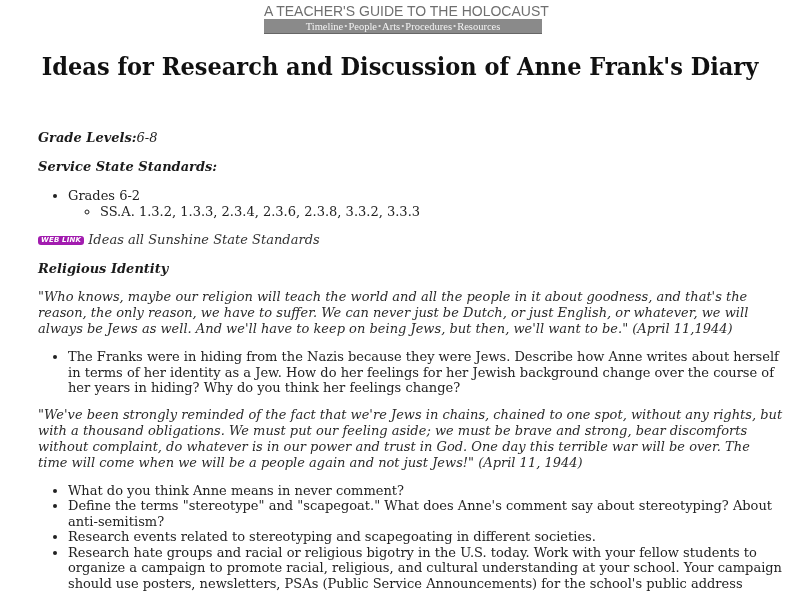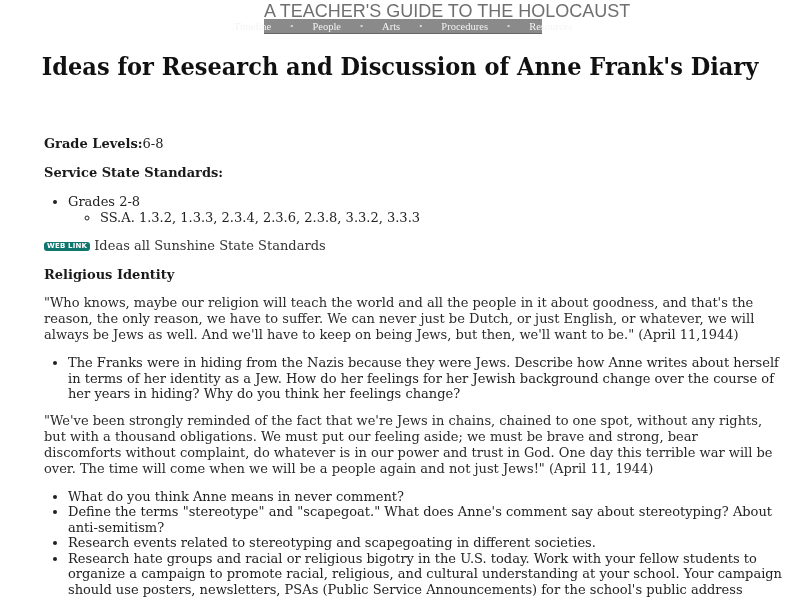--- a/index.html
+++ b/index.html
@@ -16,35 +16,35 @@
       font-size: 13px;
     }
     .banner {
       position: absolute;
       left: 264px;
       top: 4px;
       width: 278px;
     }
     .banner-title {
       font-family: "Liberation Sans", sans-serif;
-      font-size: 18px;
+      font-size: 14px;
       letter-spacing: 0px;
       color: #6f6f6f;
       text-align: center;
       line-height: 14px;
       height: 15px;
       white-space: nowrap;
     }
     .banner-nav {
       background: #8a8a8a;
       height: 14px;
       display: flex;
       align-items: center;
       justify-content: center;
-      gap: 19px;
+      gap: 1px;
       font-family: "Liberation Serif", serif;
       font-size: 10.5px;
       color: #f2f2f2;
       border-bottom: 1px solid #666;
       white-space: nowrap;
     }
     .banner-nav .sep {
       font-size: 9px;
       color: #e0e0e0;
     }
@@ -72,22 +72,23 @@
       position: absolute;
       left: 38px;
       top: 130px;
       width: 745px;
     }
     .label-bold {
       font-weight: bold;
       color: #1a1a1a;
     }
     p {
-      margin: 6px;
+      margin: 0;
       line-height: 16px;
+      font-style: italic;
     }
     .row-grade { margin-bottom: 13px; }
     .row-sss { margin-bottom: 13px; }
     ul {
       margin: 0;
       padding-left: 30px;
       list-style: disc;
     }
     ul ul {
       list-style: circle;
@@ -97,21 +98,21 @@
       line-height: 15.5px;
     }
     .sss-list { margin-bottom: 13px; }
     .weblink-row {
       margin-bottom: 13px;
       display: flex;
       align-items: center;
     }
     .weblink-badge {
       display: inline-block;
-      background: #0f766e;
+      background: #a21caf;
       color: #ffffff;
       font-family: "DejaVu Sans", sans-serif;
       font-size: 7px;
       font-weight: bold;
       line-height: 9px;
       padding: 0 3px;
       border-radius: 3px;
       margin-right: 4px;
       letter-spacing: 0.2px;
     }
@@ -147,21 +148,21 @@
 
 <div class="content">
   <p class="row-grade">
     <span class="label-bold">Grade Levels:</span><span>6-8</span>
   </p>
 
   <p class="row-sss label-bold">Service State Standards:</p>
 
   <ul class="sss-list">
     <li>
-      <span>Grades 2-8</span>
+      <span>Grades 6-2</span>
       <ul>
         <li><span>SS.A. 1.3.2, 1.3.3, 2.3.4, 2.3.6, 2.3.8, 3.3.2, 3.3.3</span></li>
       </ul>
     </li>
   </ul>
 
   <p class="weblink-row">
     <span class="weblink-badge">WEB LINK</span>
     <a>Ideas all Sunshine State Standards</a>
   </p>

